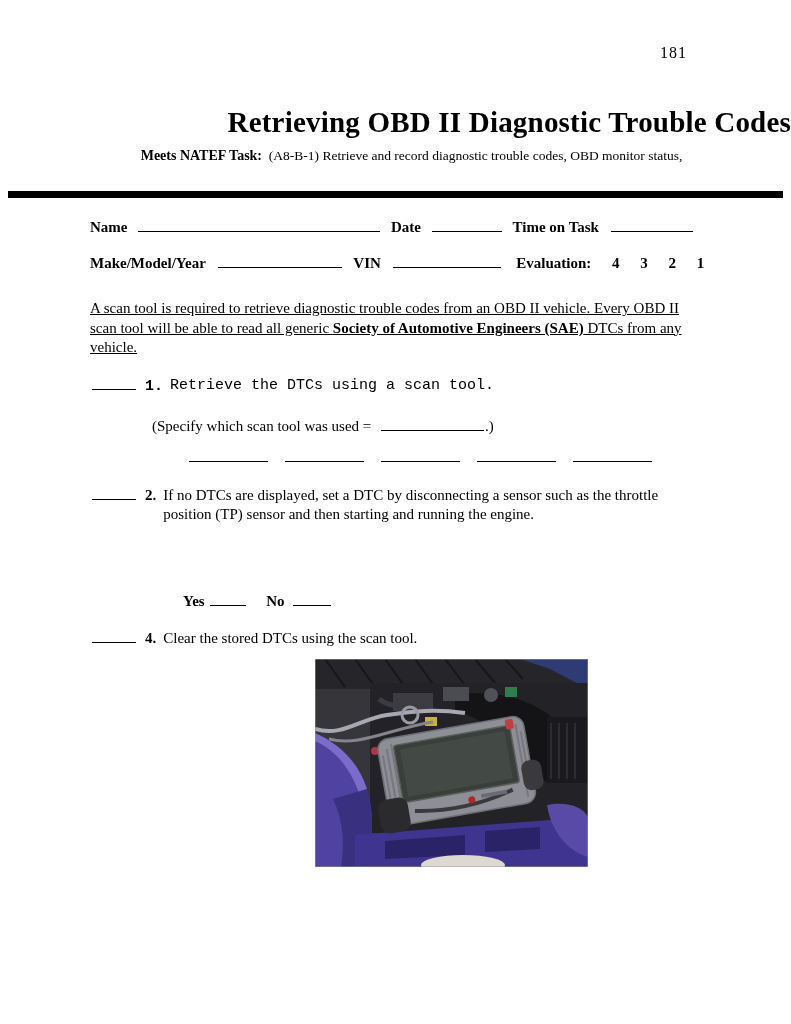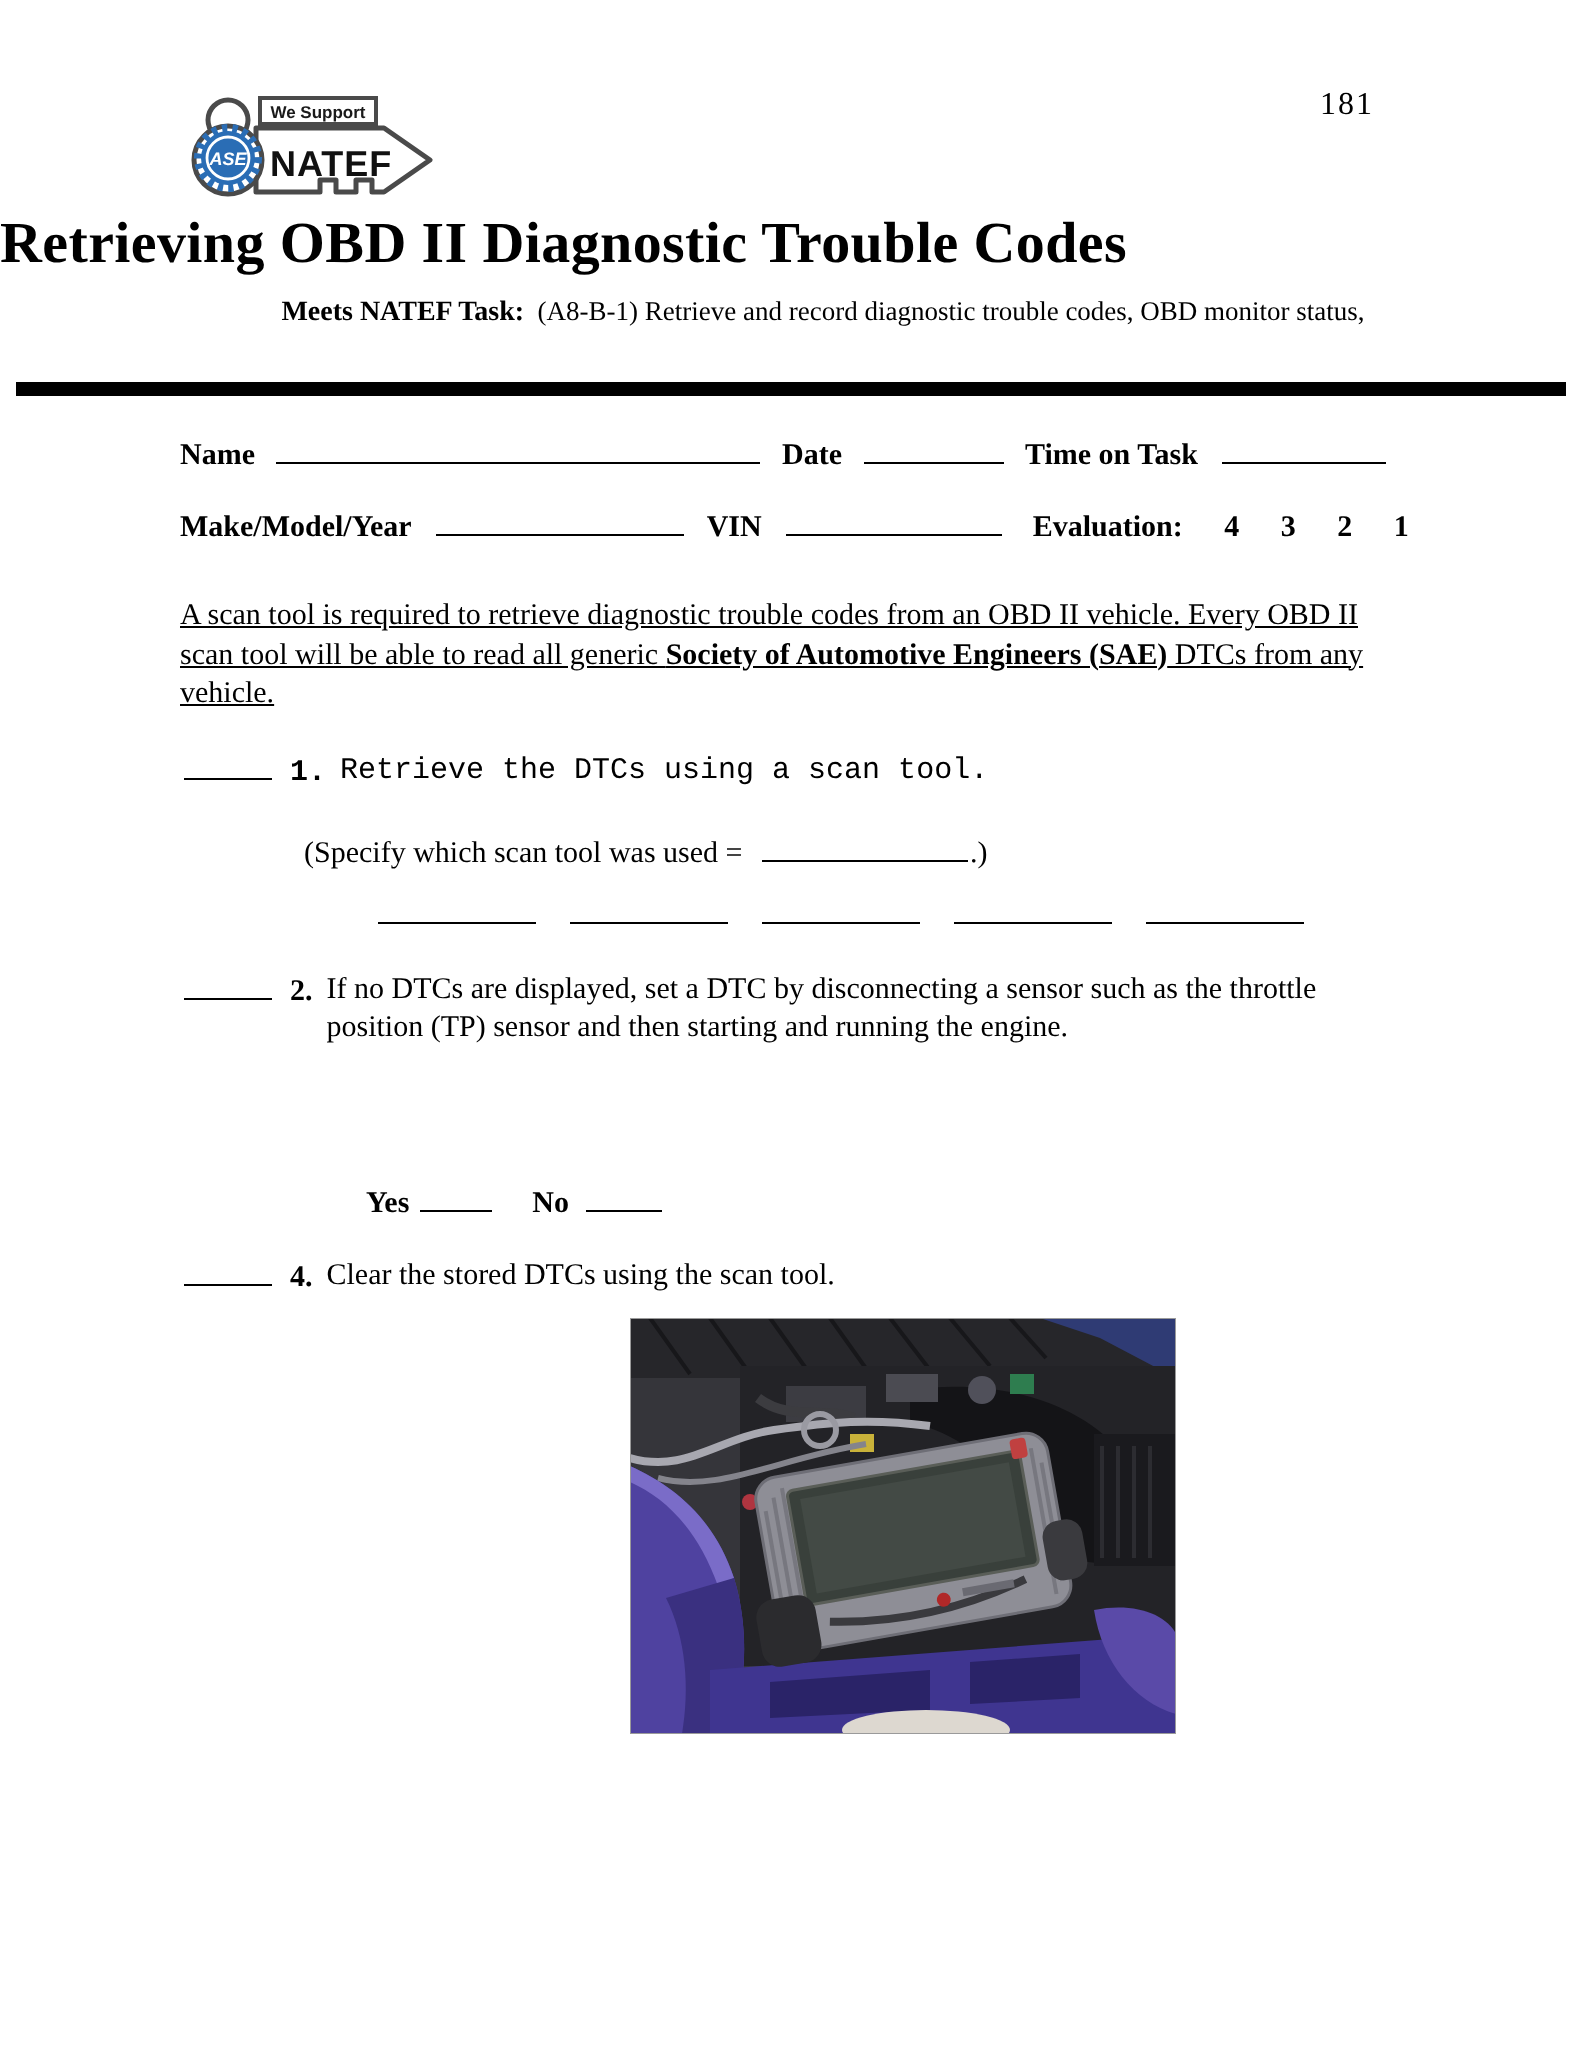--- a/index.html
+++ b/index.html
@@ -6,21 +6,21 @@
   .page {
     position:relative; width:791px; height:1024px; background:#ffffff;
     font-family:"Liberation Serif", serif; color:#000; overflow:hidden;
   }
   .abs { position:absolute; }
 
   
   .page-number { top:44px; left:660px; width:60px; font-size:16px; letter-spacing:1px; }
   .logo { top:46px; left:88px; width:140px; height:58px; }
   .title {
-    top:106px; left:0; width:791px; text-align:left;
+    top:106px; left:0; width:791px; text-align:right;
     font-size:29px; font-weight:bold; letter-spacing:0.2px;
   }
   .subtitle { top:147px; left:0; width:791px; text-align:center; font-size:13.5px; line-height:18px;padding-left:16px; }
   .subtitle b { font-size:14px; }
   .rule { top:191px; left:8px; width:775px; height:7px; background:#000; }
 
   
   .blank { display:inline-block; border-bottom:1.6px solid #000; height:13px; vertical-align:baseline; }
 
   
@@ -52,40 +52,20 @@
   .photo { top:659px; left:315px; width:273px; height:208px; }
   .photo svg { display:block; }
 </style>
 </head>
 <body>
 
 <div class="page">
 
   <div class="abs page-number">181</div>
 
-  <div class="abs logo">
-    <svg width="140" height="58" viewBox="0 0 140 58">
-
-      <path d="M40 18 L104 18 L127 34 L104 50 L98 50 L98 44 L90 44 L90 50 L80 50 L80 44 L72 44 L72 50 L40 50 Z" fill="#ffffff" stroke="#4a4a4a" stroke-width="2.5" stroke-linejoin="round"></path>
-
-      <rect x="42" y="3" width="58" height="13" fill="#ffffff" stroke="#4a4a4a" stroke-width="2"></rect>
-      <text x="71" y="13" text-anchor="middle" font-family="Liberation Sans, sans-serif" font-size="8.5" font-weight="bold" fill="#1a1a1a">We Support</text>
-
-      <circle cx="26" cy="14" r="10" fill="#ffffff" stroke="#4a4a4a" stroke-width="2.5"></circle>
-      <circle cx="26" cy="34" r="17" fill="#ffffff" stroke="#4a4a4a" stroke-width="2.5"></circle>
-
-      <g>
-        <circle cx="26" cy="33" r="15" fill="none" stroke="#2a6db5" stroke-width="4" stroke-dasharray="2.6 2.6"></circle>
-        <circle cx="26" cy="33" r="13.5" fill="#2a6db5"></circle>
-        <circle cx="26" cy="33" r="10.5" fill="none" stroke="#ffffff" stroke-width="1.4"></circle>
-        <text x="26" y="36.5" text-anchor="middle" font-family="Liberation Sans, sans-serif" font-size="9" font-weight="bold" font-style="italic" fill="#ffffff">ASE</text>
-      </g>
-      <text x="47" y="42" font-family="Liberation Sans, sans-serif" font-size="18" font-weight="bold" letter-spacing="0.5" fill="#111111">NATEF</text>
-    </svg>
-  </div>
 
   <h1 class="abs title" style="margin:0;">Retrieving OBD II Diagnostic Trouble Codes</h1>
   <div class="abs subtitle">
     <div><b>Meets NATEF Task:</b>&nbsp; <span>(A8-B-1) Retrieve and record diagnostic trouble codes, OBD monitor status,</span></div>
   </div>
 
   <div class="abs rule"></div>
 
   <div class="abs form-row row1">
     <b>Name</b>

